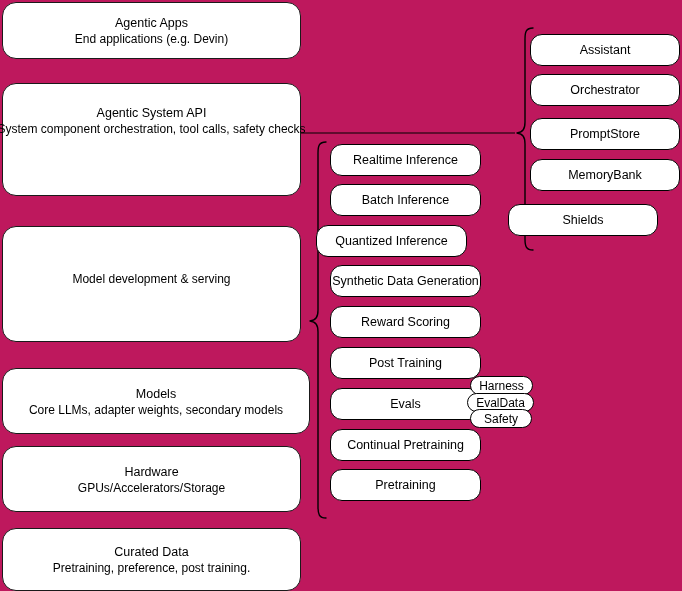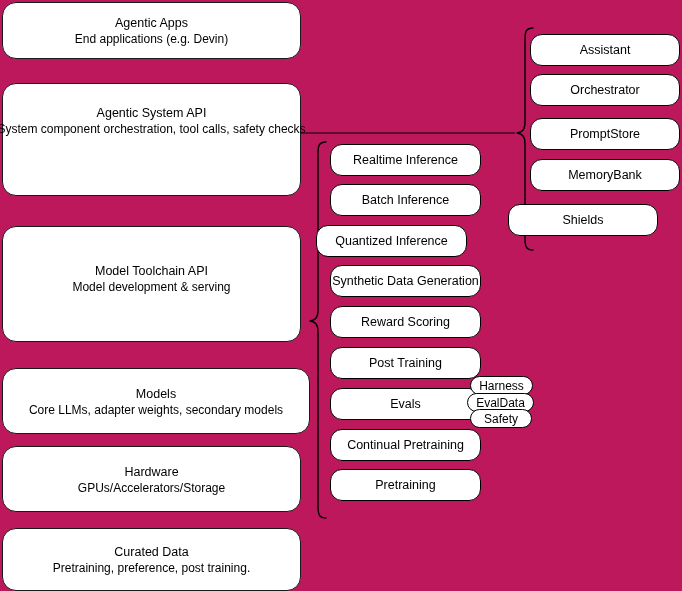--- a/index.html
+++ b/index.html
@@ -93,21 +93,20 @@
 
   <div class="node layer" style="left:2px;top:83px;width:299px;height:113px;">
     <div style="margin-top:-38px;display:flex;flex-direction:column;align-items:center;">
       <div class="title">Agentic System API</div>
       <div class="subtitle">System component orchestration, tool calls, safety checks</div>
     </div>
   </div>
 
   <div class="node layer" style="left:2px;top:226px;width:299px;height:116px;">
     <div style="margin-top:-12px;display:flex;flex-direction:column;align-items:center;">
-      <div class="title">Model Toolchain API</div>
       <div class="subtitle">Model development &amp; serving</div>
     </div>
   </div>
 
   <div class="node layer" style="left:2px;top:368px;width:308px;height:66px;">
     <div class="title">Models</div>
     <div class="subtitle">Core LLMs, adapter weights, secondary models</div>
   </div>
 
   <div class="node layer" style="left:2px;top:446px;width:299px;height:66px;">

